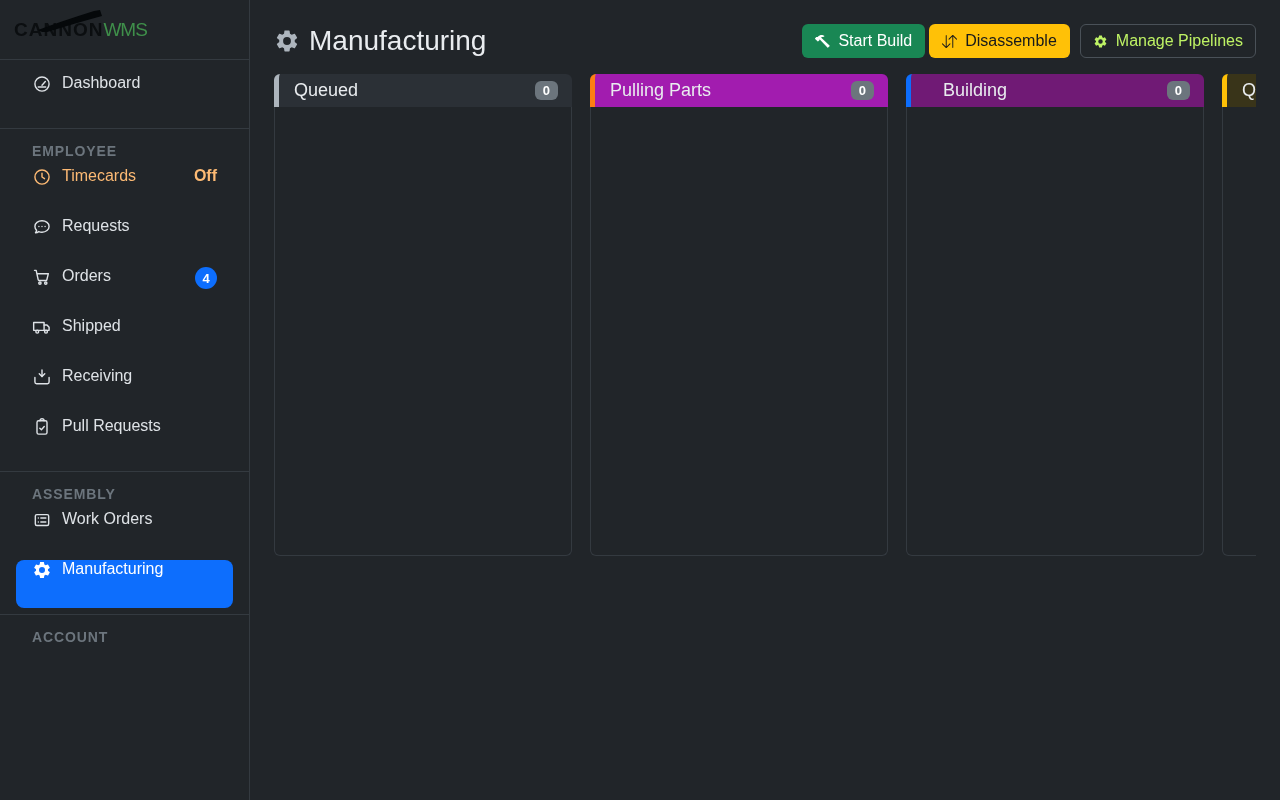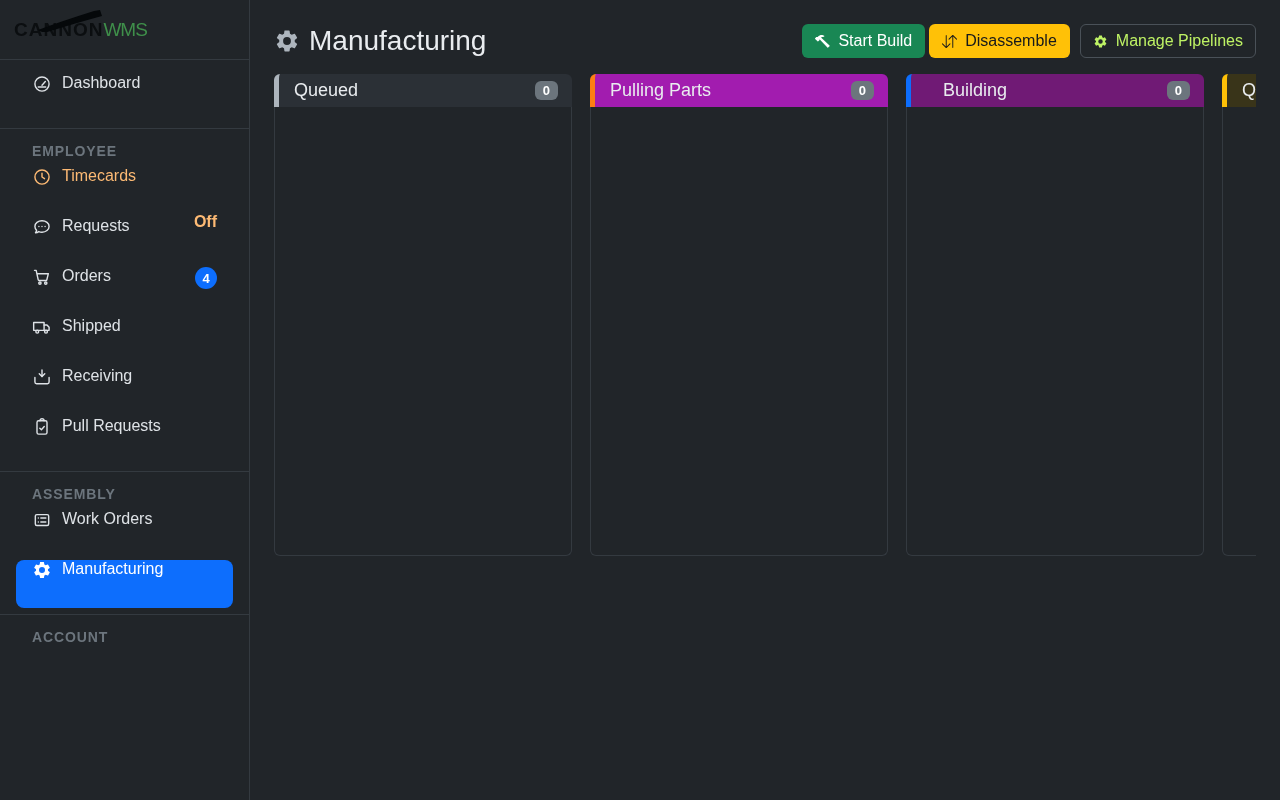--- a/index.html
+++ b/index.html
@@ -46,21 +46,21 @@
   .nav-item {
     display: flex; align-items: flex-start; gap: 10px;
     height: 48px; margin: 2px 16px; padding: 0 16px;
     border-radius: 8px;
     color: #dee2e6; text-decoration: none; cursor: pointer;
   }
   .nav-item svg { flex: 0 0 20px; }
   .nav-item .grow { flex: 1; }
   .nav-item.danger { color: #fdba74; }
   .nav-item.active { background: #0d6efd; color: #ffffff; }
-  .status-off { font-weight: 700; font-size: 16px; margin-top: 46px; }
+  .status-off { font-weight: 700; font-size: 16px; }
   .pill {
     min-width: 22px; height: 22px; padding: 0 6px;
     border-radius: 11px;
     display: flex; align-items: center; justify-content: center;
     font-size: 13px; font-weight: 700; color: #fff;
   }
 
   
   .main { margin-left: 250px; padding: 24px; height: 800px; }
   .header-row { display: flex; align-items: center; margin-bottom: 16px; height: 34px; }

